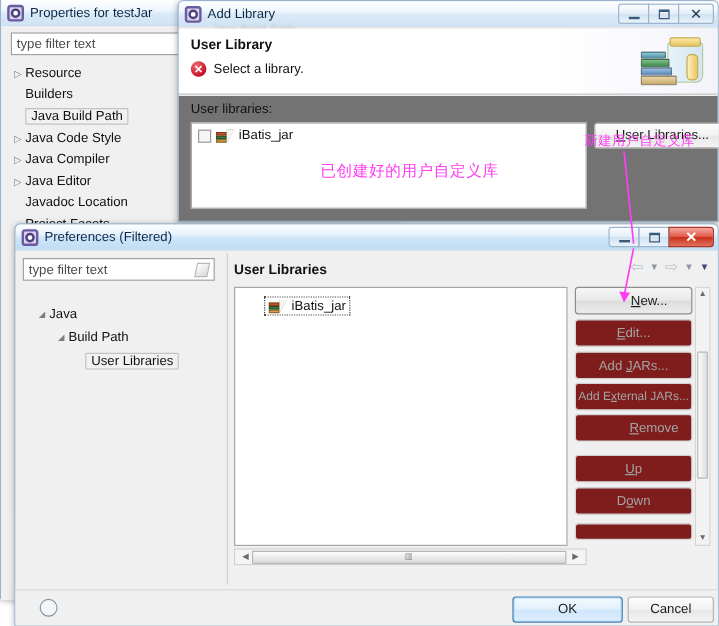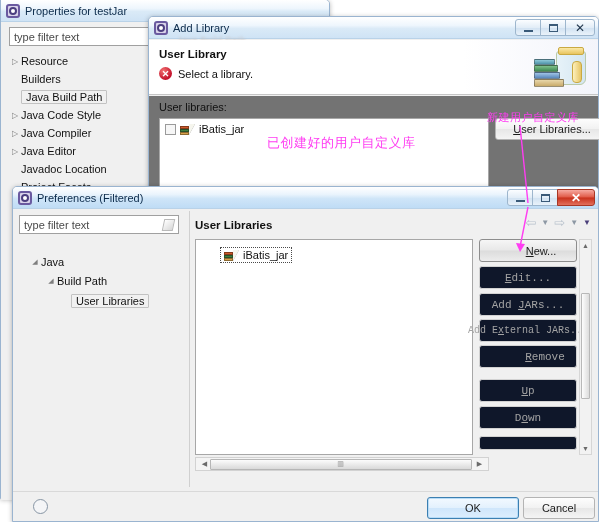--- a/index.html
+++ b/index.html
@@ -85,21 +85,21 @@
   }
   .field .ph { color: #4a4a4a; }
   .listbox { background:#fff; border:1px solid #a7a7a7; }
   .btn {
     border: 1px solid #b4b4b4; border-radius: 3px;
     background: linear-gradient(to bottom,#fdfdfd,#f2f2f2 48%,#e7e7e7 52%,#f4f4f4);
     font-size: 11px; color:#1b1b1b;
     display:flex; align-items:center; justify-content:center;
     white-space: nowrap;
   }
-  .btn.disabled { color:#a3a3a3; background:#0f172a; border-color:#d2d2d2;font-family:Liberation Mono, monospace; }
+  .btn.disabled { color:#a3a3a3; background:#7f1d1d; border-color:#d2d2d2; }
   .btn.strong {
     border-color:#8d8d8d;
     background: linear-gradient(to bottom,#f6f6f6,#e8e8e8 48%,#dcdcdc 52%,#ececec);
     padding-left: 26px;
   }
   .btn.primary {
     border:1px solid #3c7fb1; border-radius:3px;
     background: linear-gradient(to bottom,#f3f9ff,#e3f1fd 48%,#cfe6fb 52%,#ddeefd);
     box-shadow: 0 0 0 1px #b8dcf7 inset;
   }
@@ -239,21 +239,21 @@
           <span>Javadoc Location</span>
         </div>
         <div class="tree-row" style="margin-top:2px;">
           <span class="arrow-c"></span>
           <span>Project Facets</span>
         </div>
       </div>
     </div>
   </div>
 
-  <div class="win" style="left:148px; top:16px; width:451px; height:185px;">
+  <div class="win" style="left:148px; top:0; width:451px; height:185px;">
     <div class="titlebar">
       <span class="eicon">
           <span class="ring"></span>
           <span class="dot"></span>
         </span>
       <span class="title-text">Add Library</span>
       <span class="ghost-text">Java Build Path</span>
       <span class="wbtns">
         <span class="wbtn first">
             <i class="glyph-min"></i>

